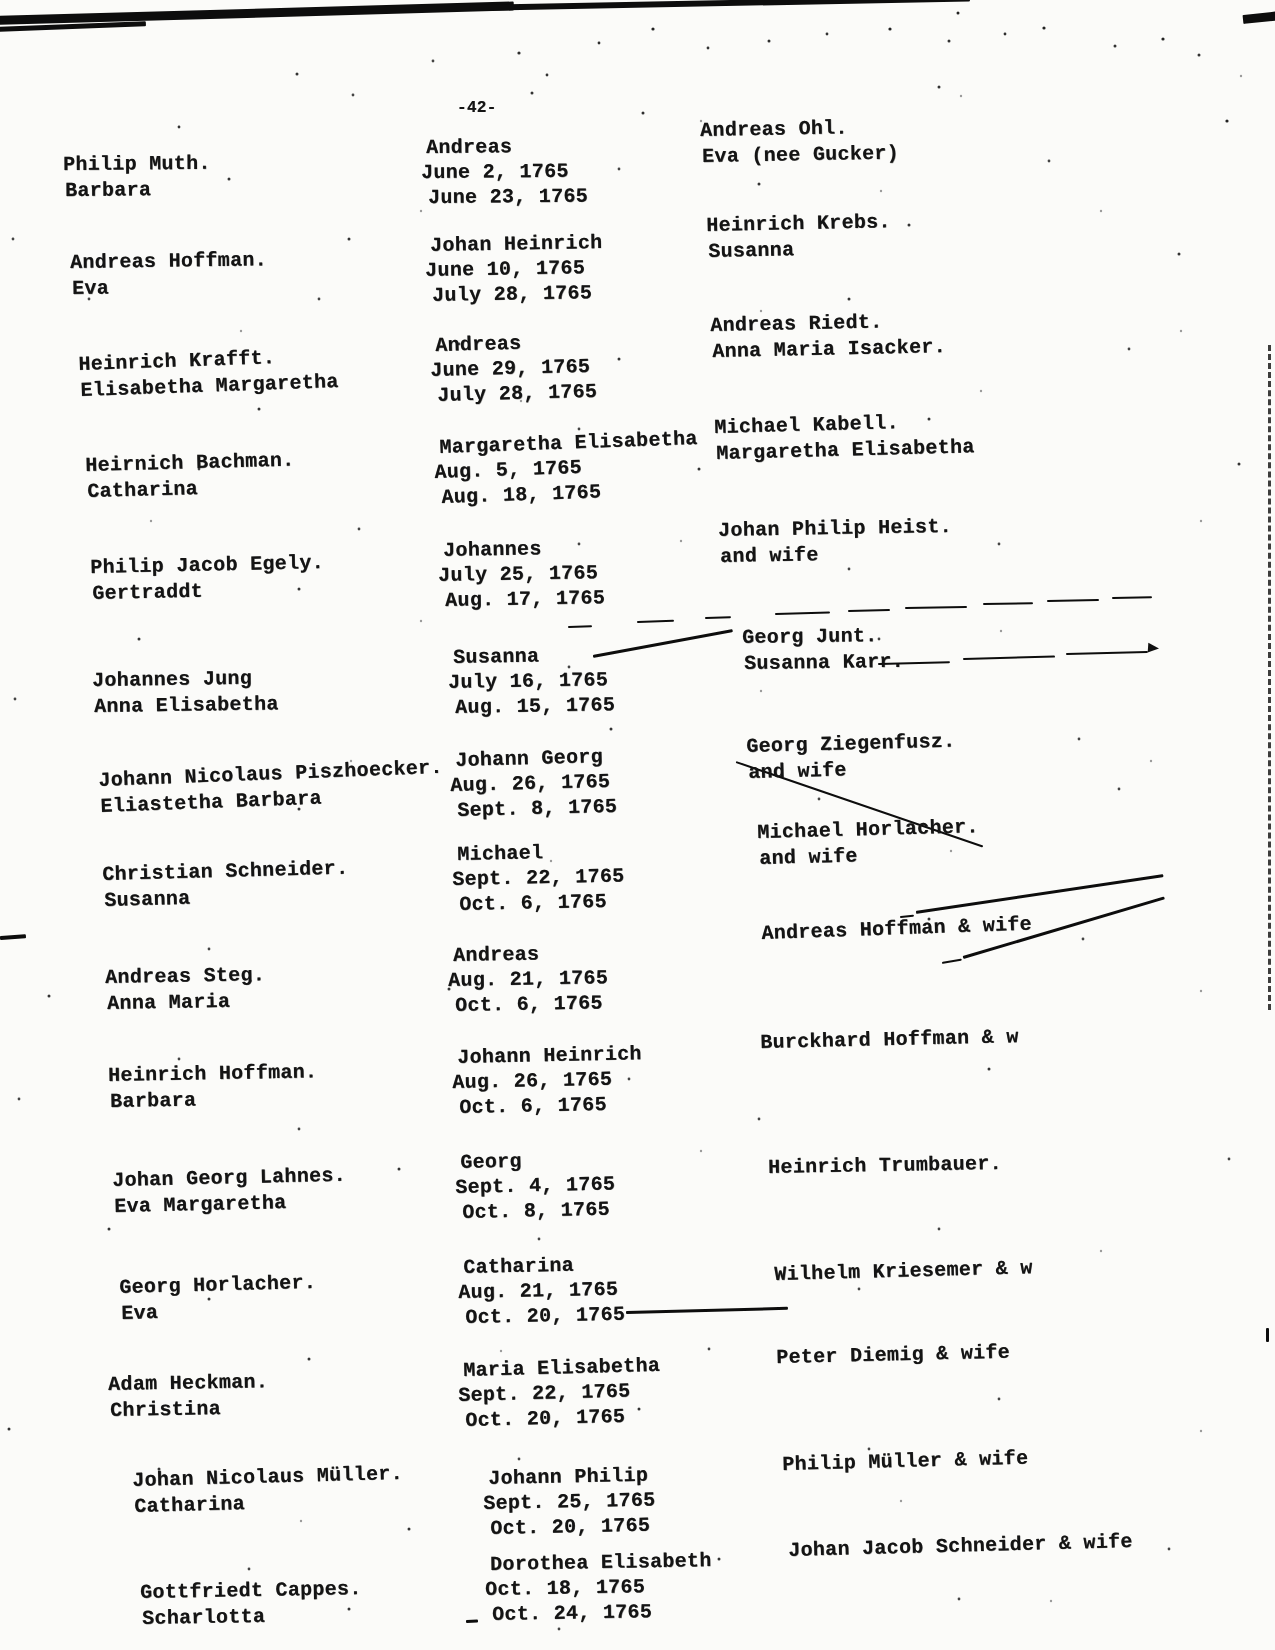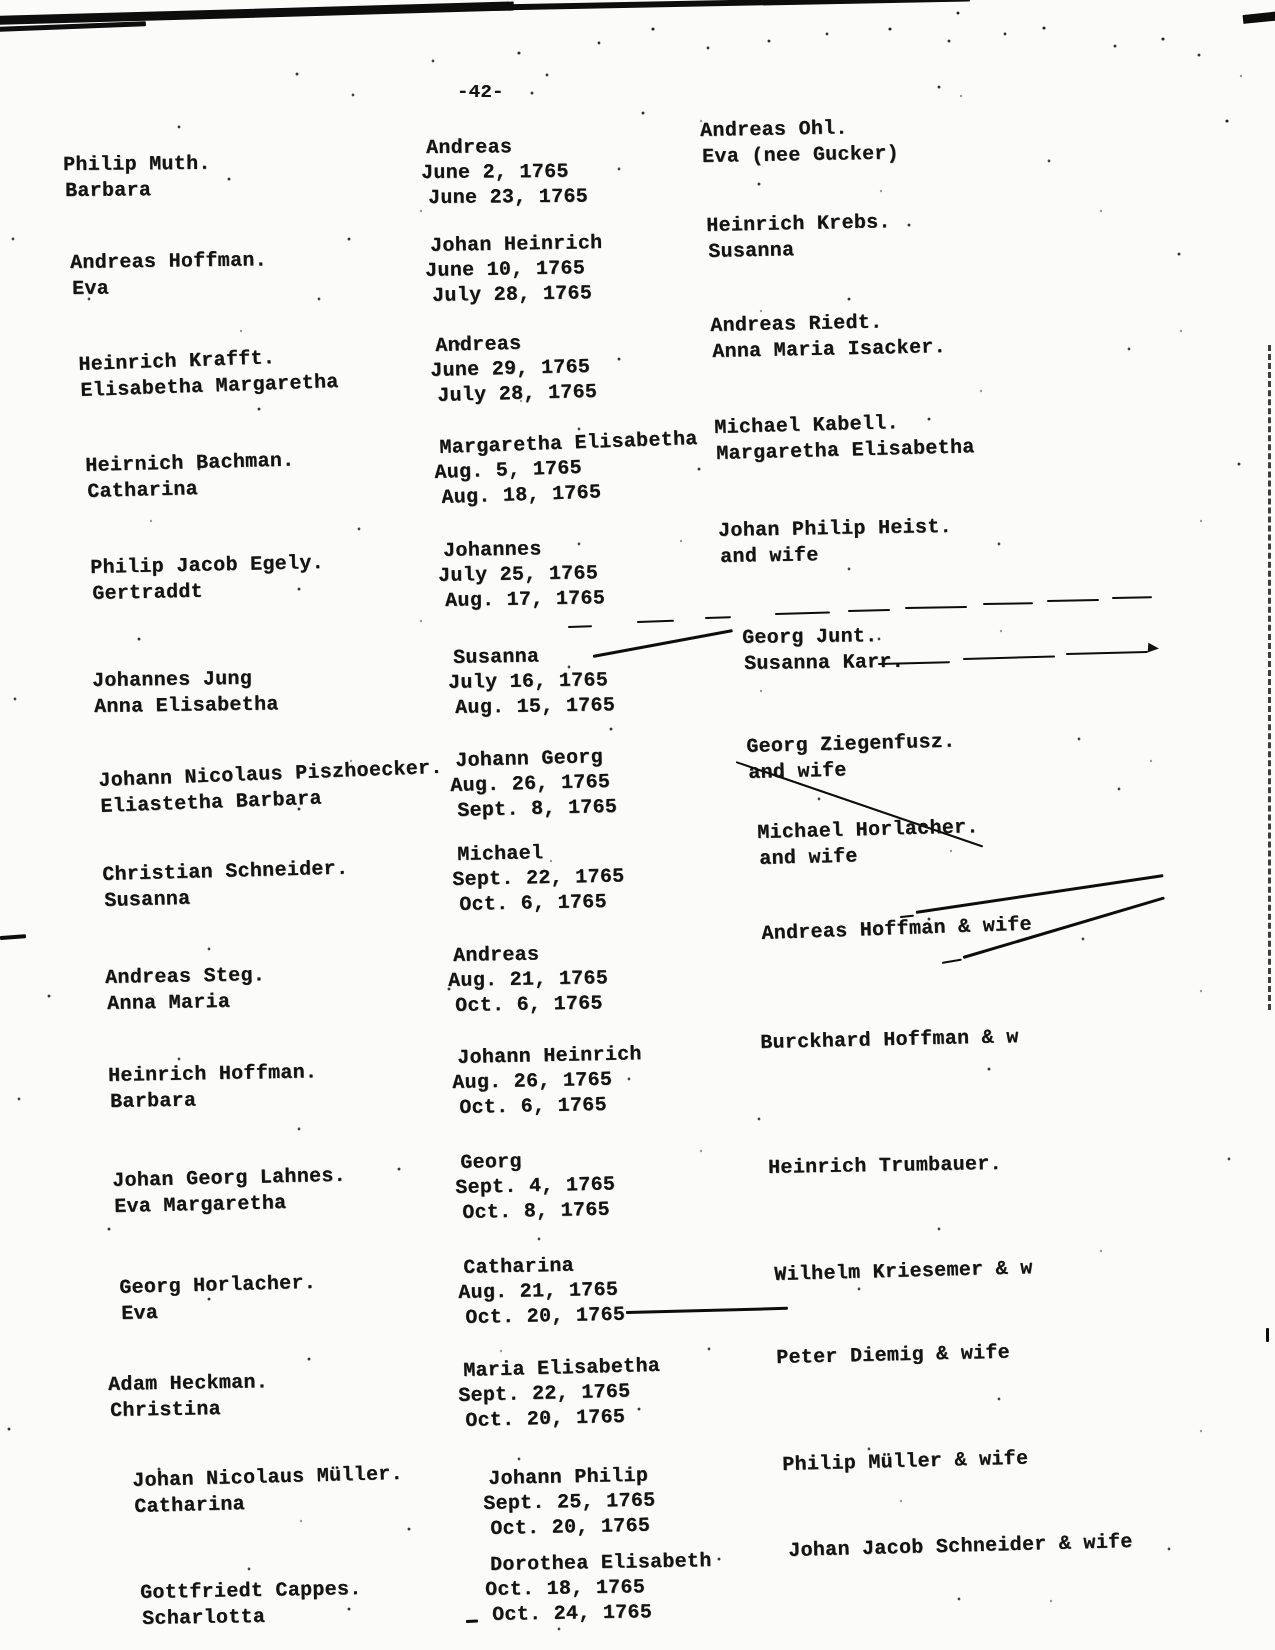--- a/index.html
+++ b/index.html
@@ -15,21 +15,21 @@
   }
   .t{
     position:absolute;
     font-size:20px;
     line-height:25px;
     white-space:pre;
     letter-spacing:0.3px;
     text-shadow:0.4px 0.4px 0 rgba(10,10,10,0.45), -0.2px 0 0 rgba(10,10,10,0.25);
     transform-origin:left top;
   }
-  .pageno{font-size:19px;}
+  .pageno{font-size:16px;margin-top:16px;}
   .art{position:absolute;background:#0d0d0d;transform-origin:left center;border-radius:1px;}
   .arrow{
     position:absolute;width:0;height:0;background:none;
     border-top:5px solid transparent;border-bottom:5px solid transparent;
     border-left:11px solid #101010;transform:rotate(4deg);
   }
   .edge-dash{
     position:absolute;width:0;background:none;
     border-left:3px dashed #1c1c1c;opacity:0.85;
   }

